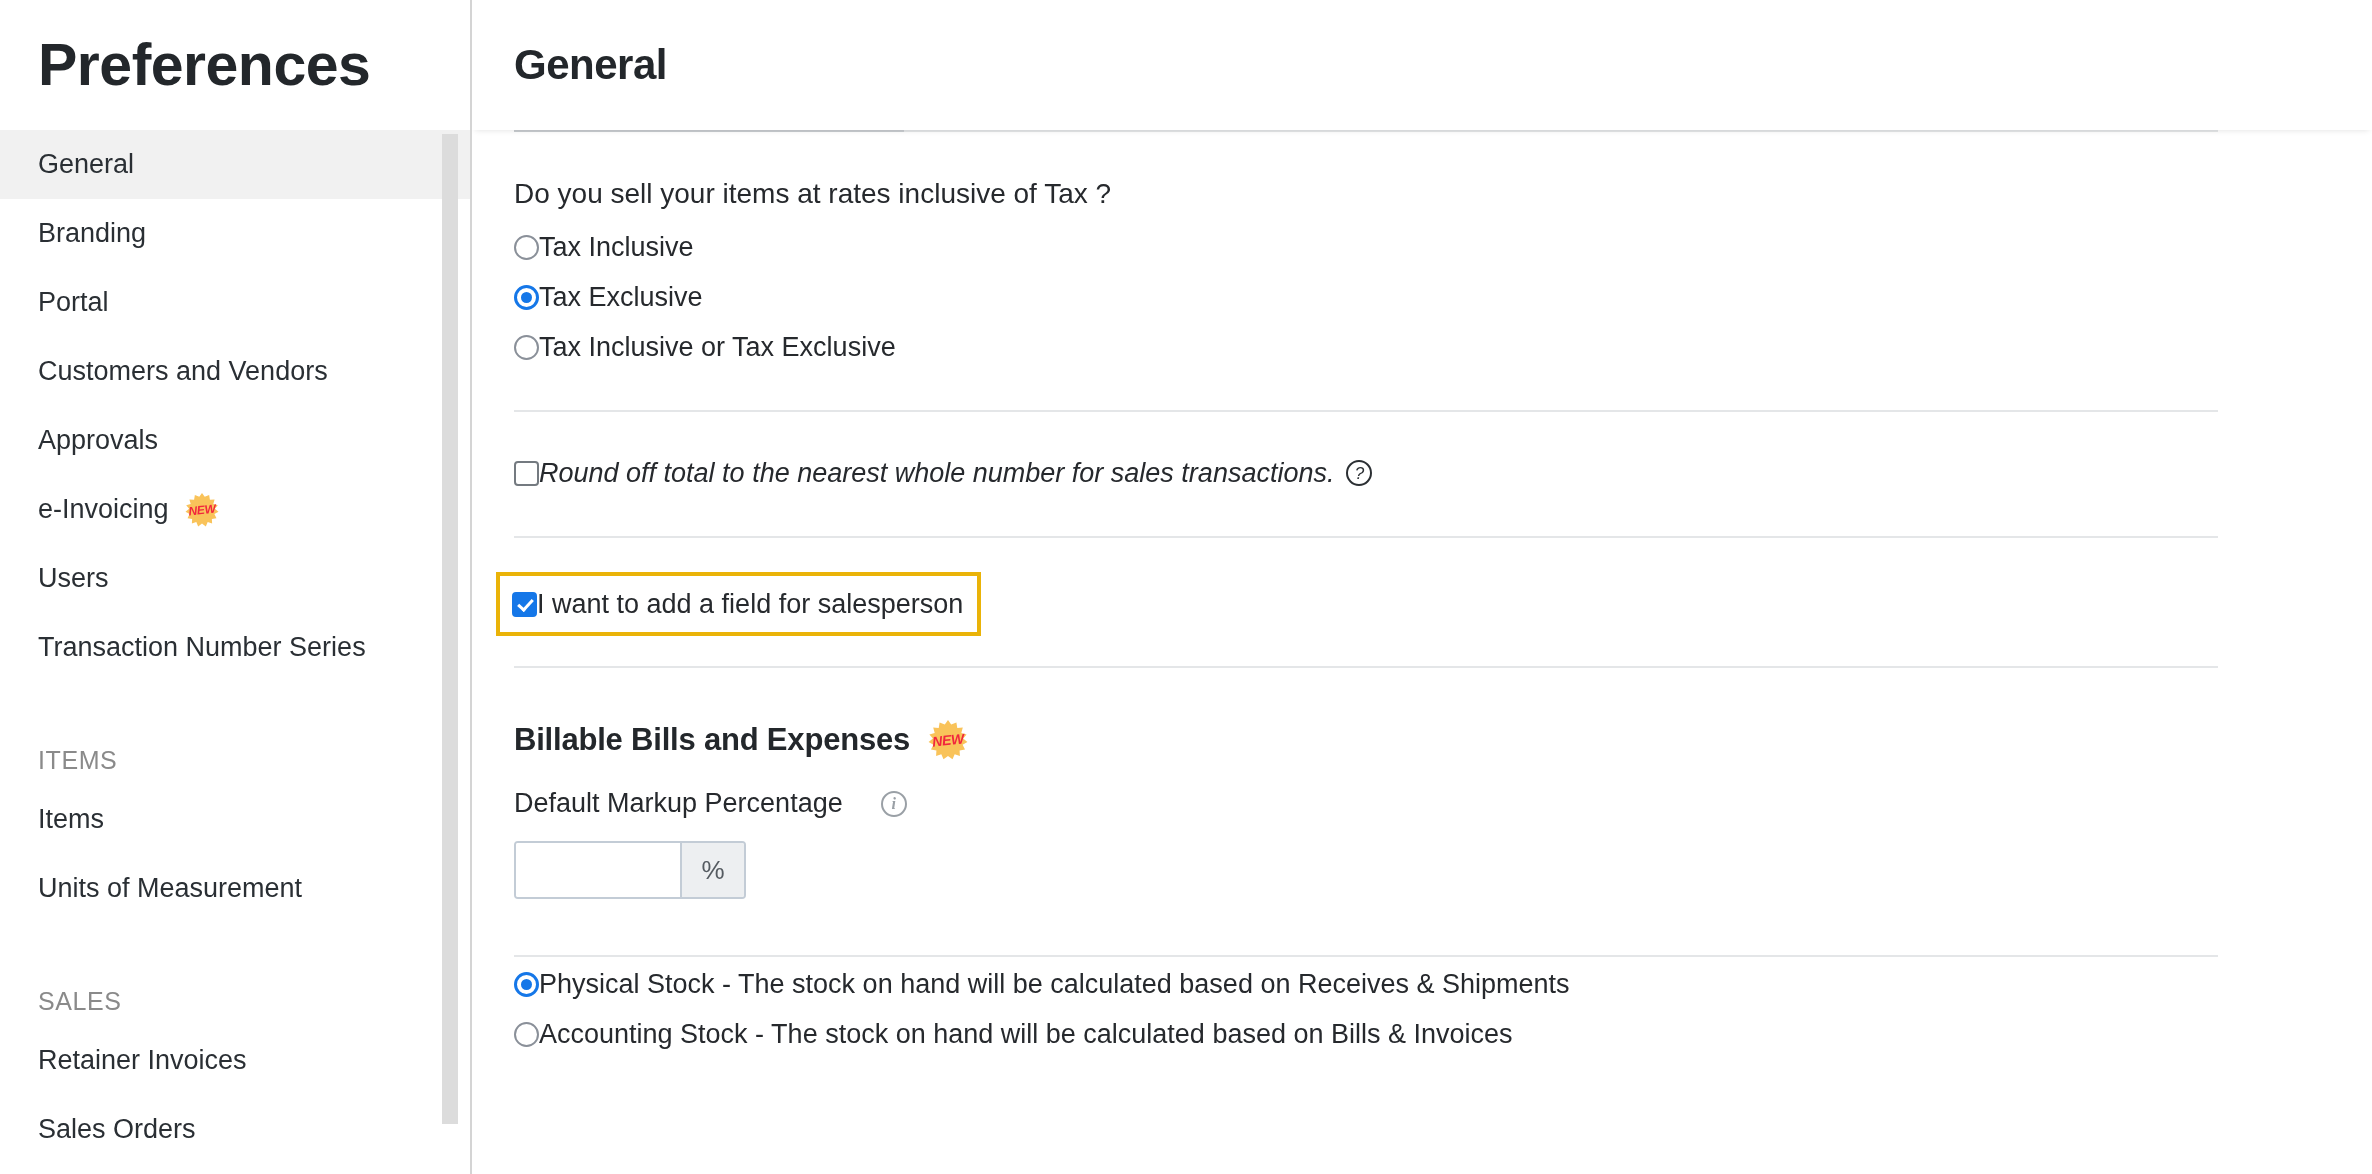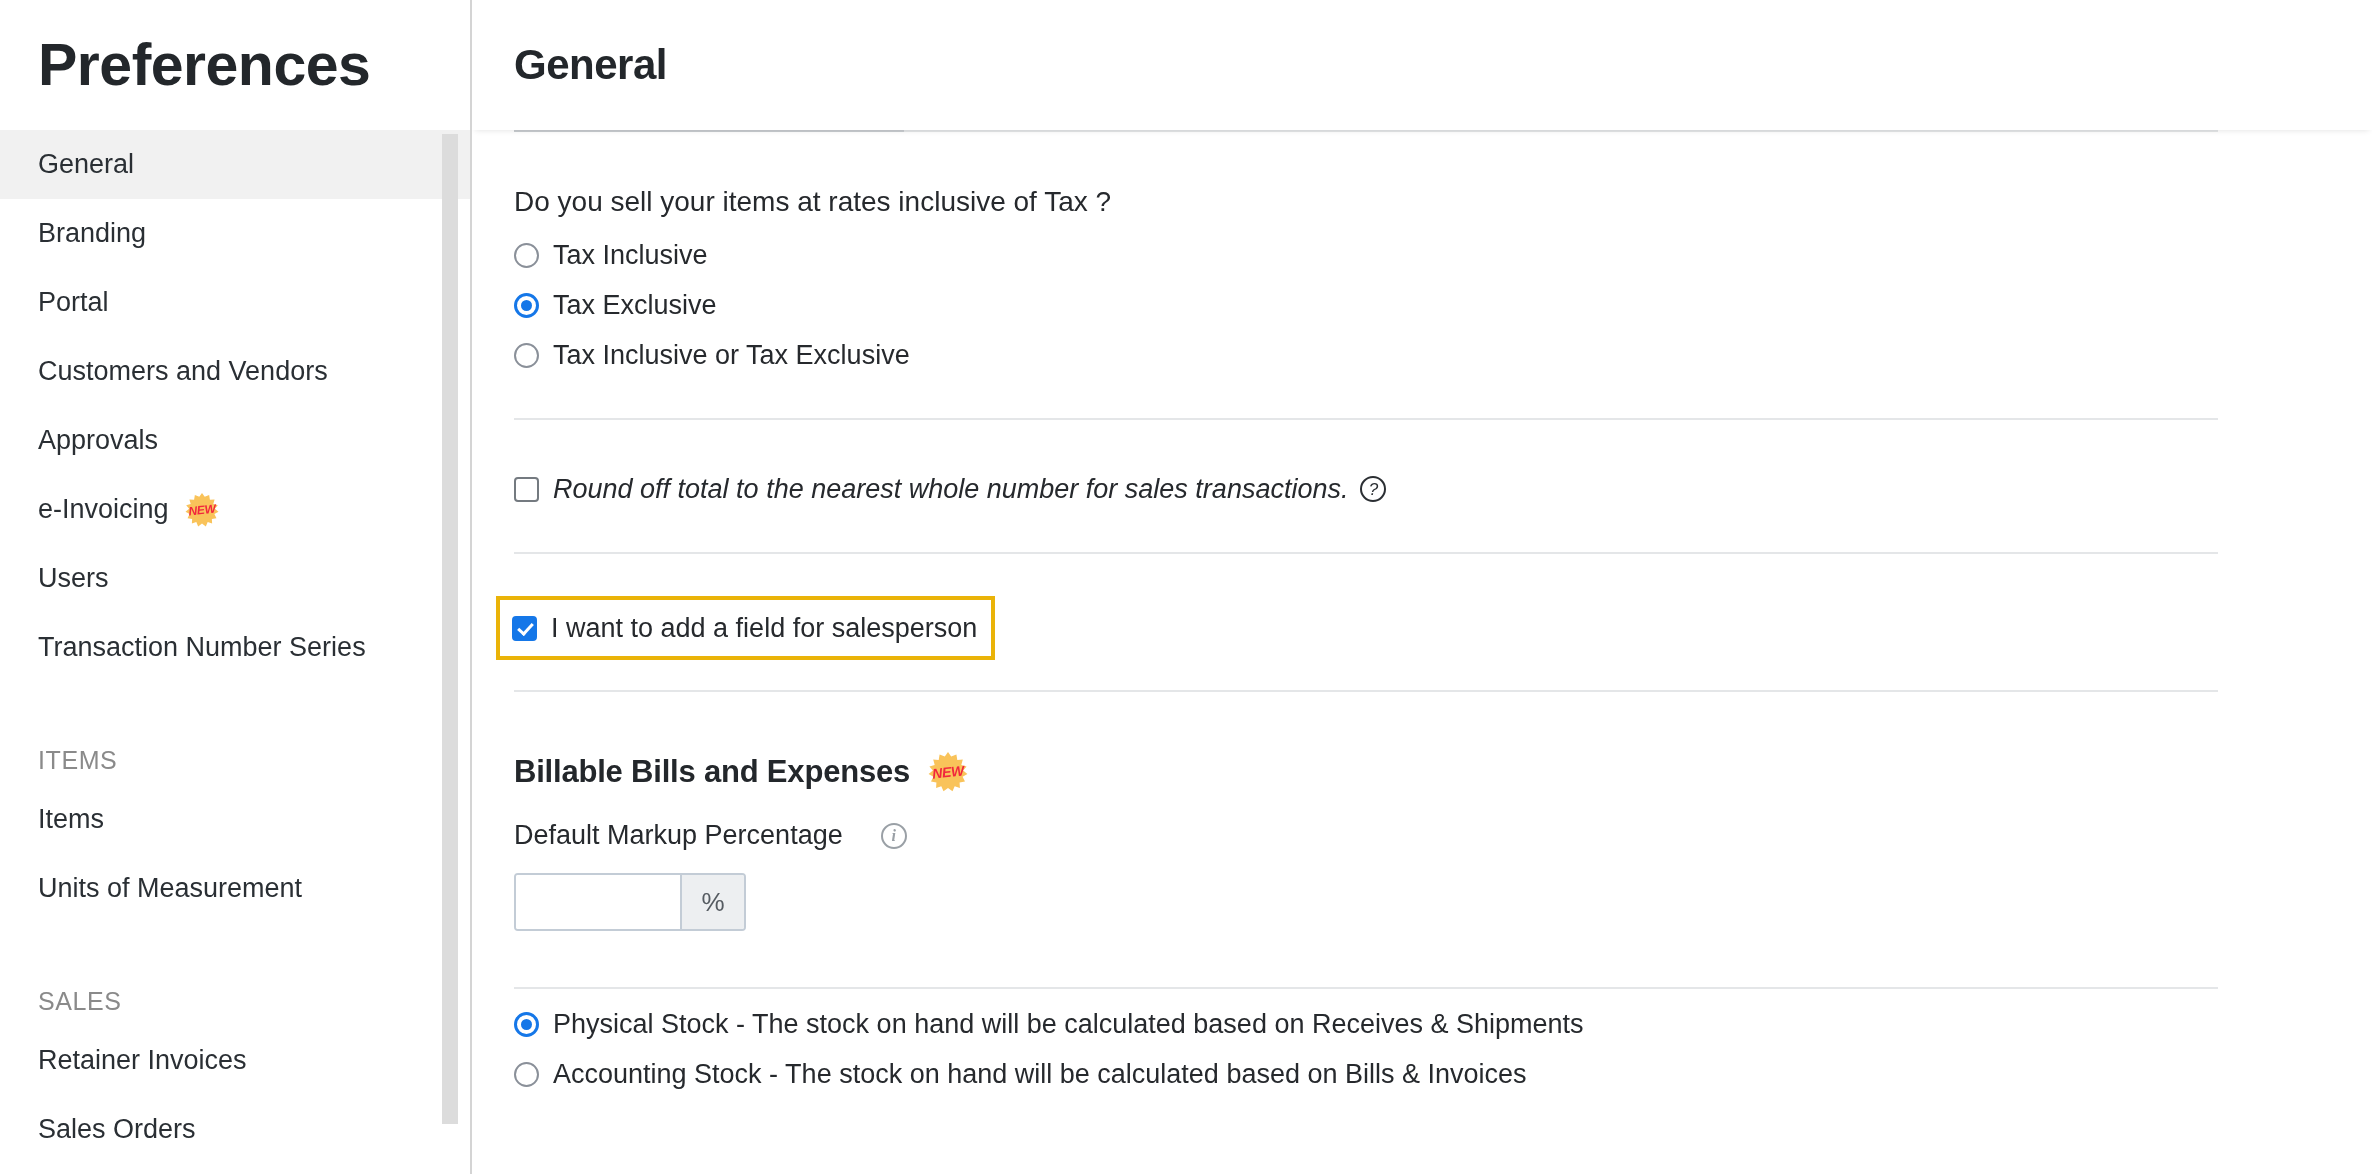--- a/index.html
+++ b/index.html
@@ -179,40 +179,40 @@
   }
 
   .divider {
     height: 2px;
     background: #e4e6e8;
     margin-left: 42px;
     width: 1704px;
   }
 
   .section {
-    padding: 8px 0 0 42px;
+    padding: 0 0 0 42px;
   }
 
   .q-label {
     font-size: 28px;
     color: #26292d;
     padding-top: 44px;
     padding-bottom: 8px;
     line-height: 1.3;
   }
 
   .opt-row {
     display: flex;
     align-items: center;
     height: 46px;
     margin-top: 4px;
     font-size: 27px;
     color: #26292d;
   }
-  .opt-row .opt-label { margin-left: 14px; line-height: 1; }
+  .opt-row .opt-label { line-height: 1; }
 
   
   .radio {
     width: 25px;
     height: 25px;
     border-radius: 50%;
     border: 2px solid #8a9099;
     box-sizing: border-box;
     background: #ffffff;
     flex: 0 0 25px;

